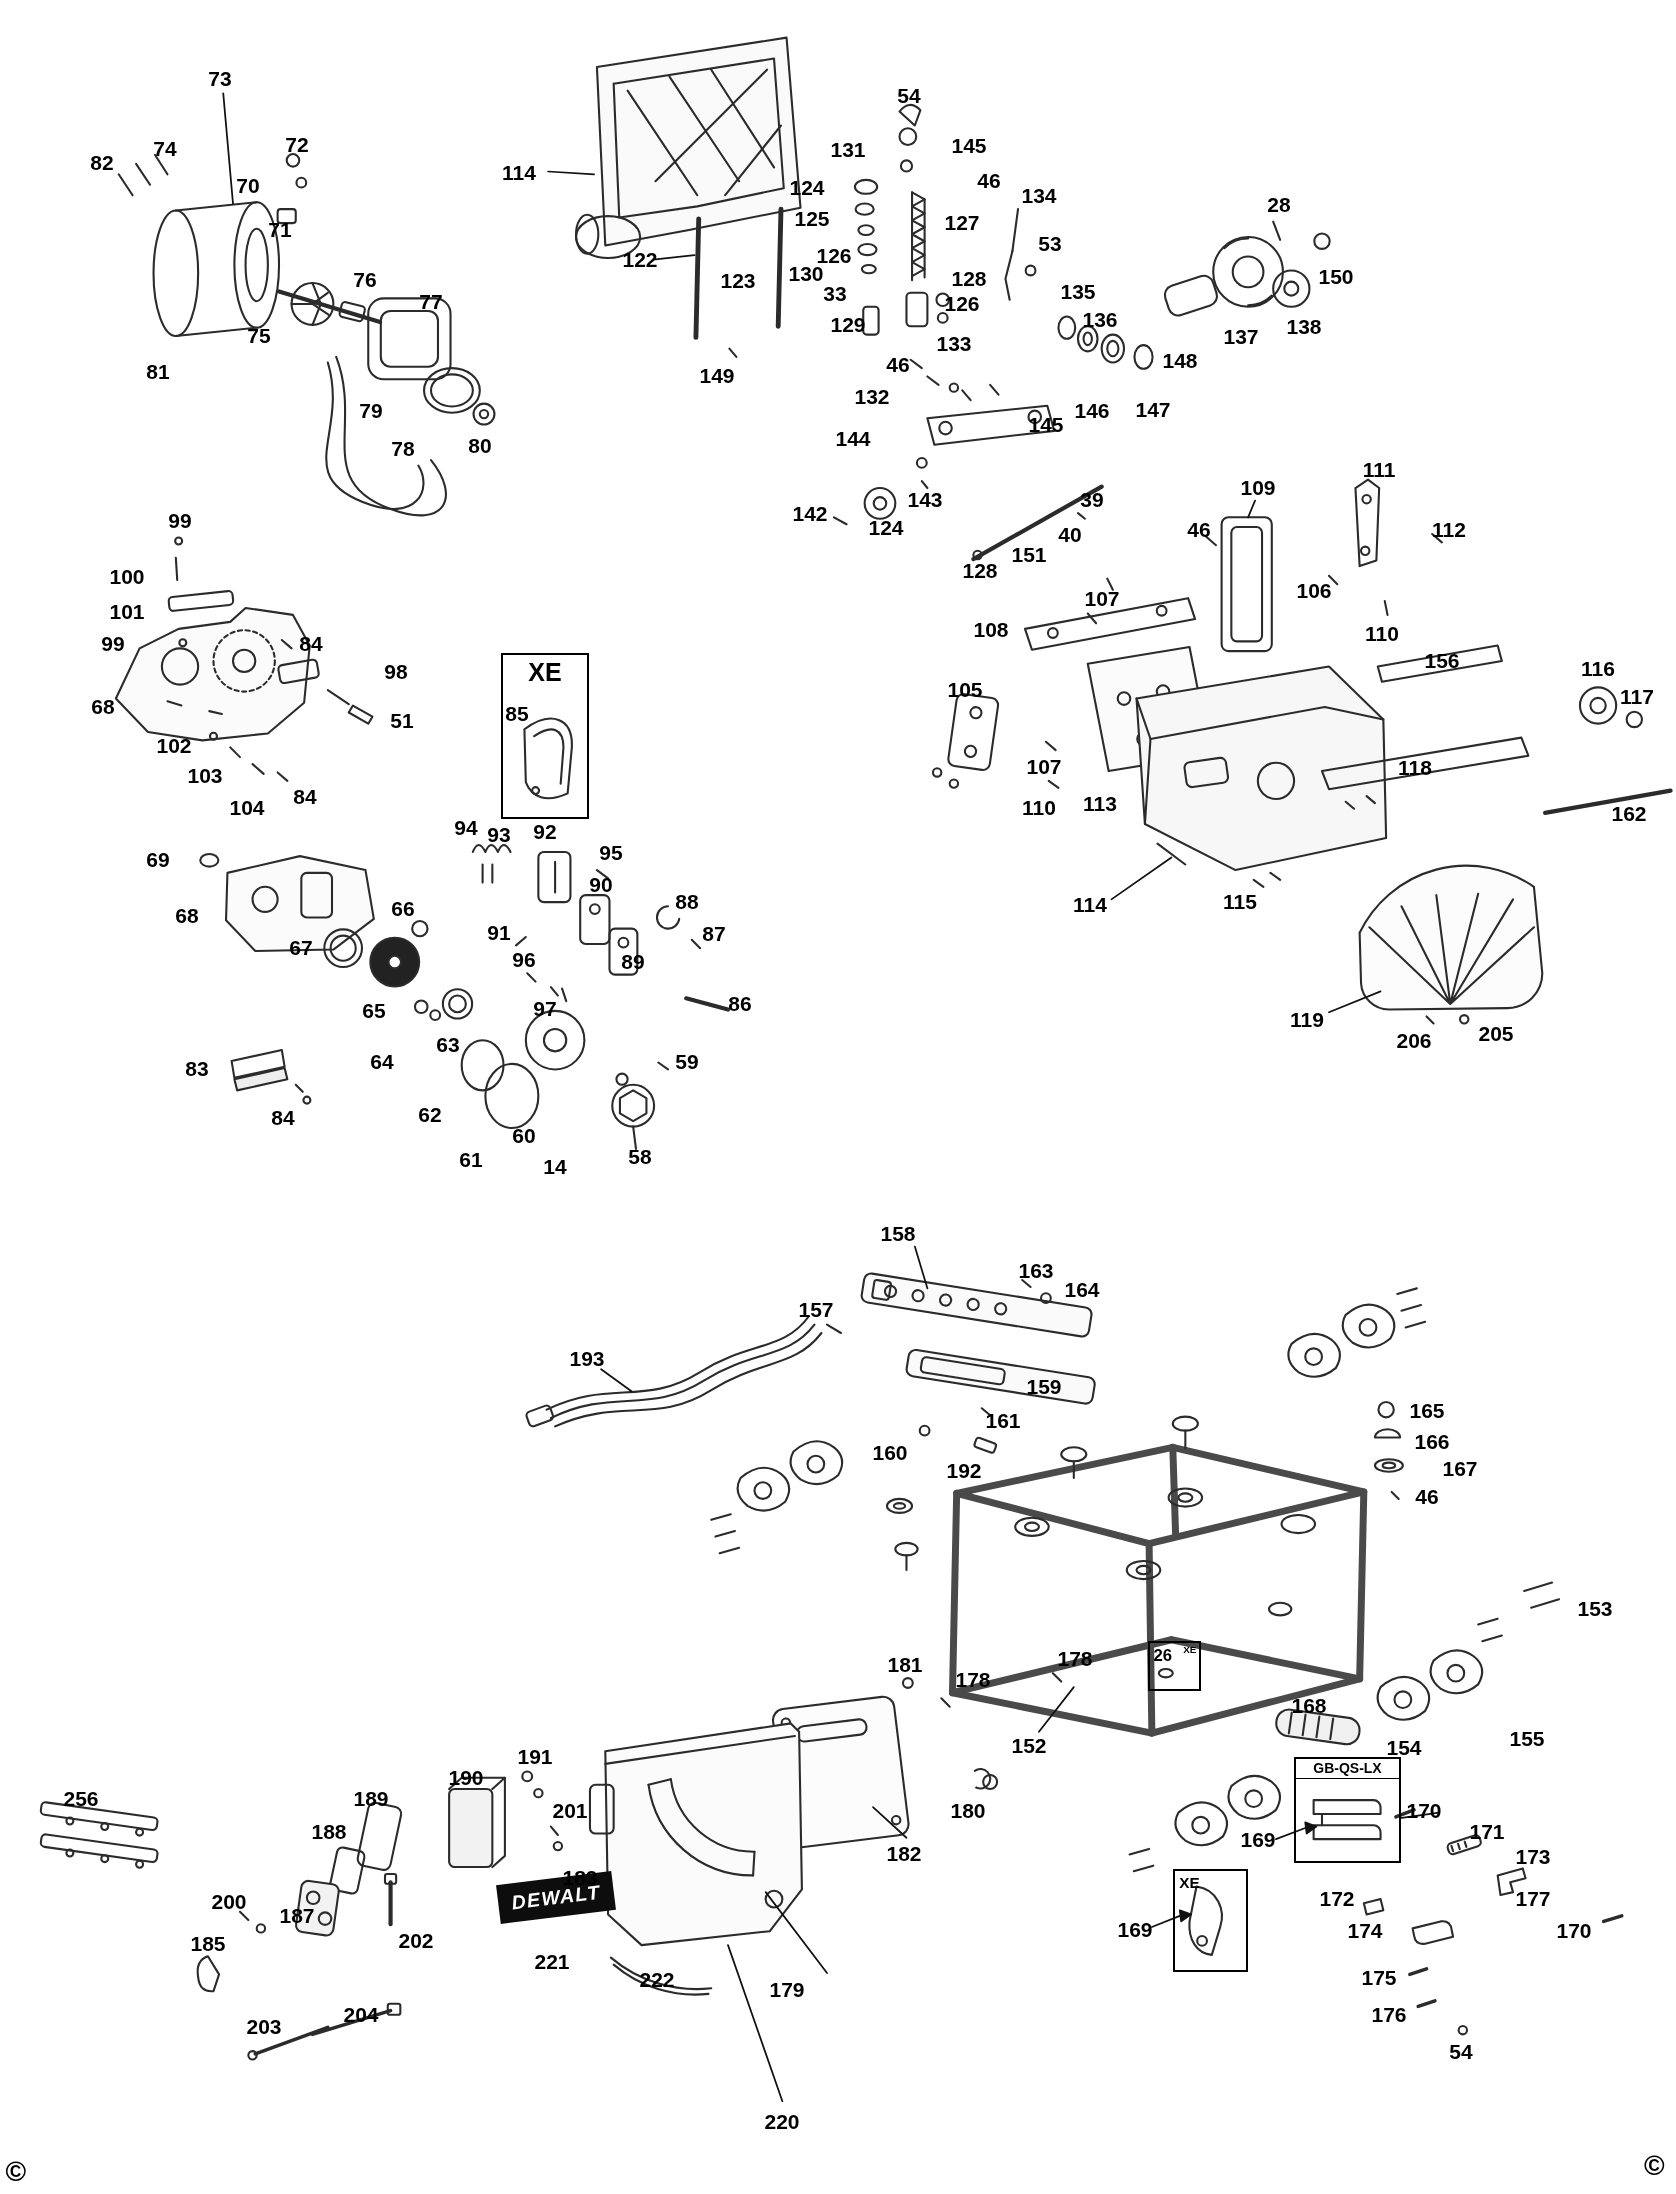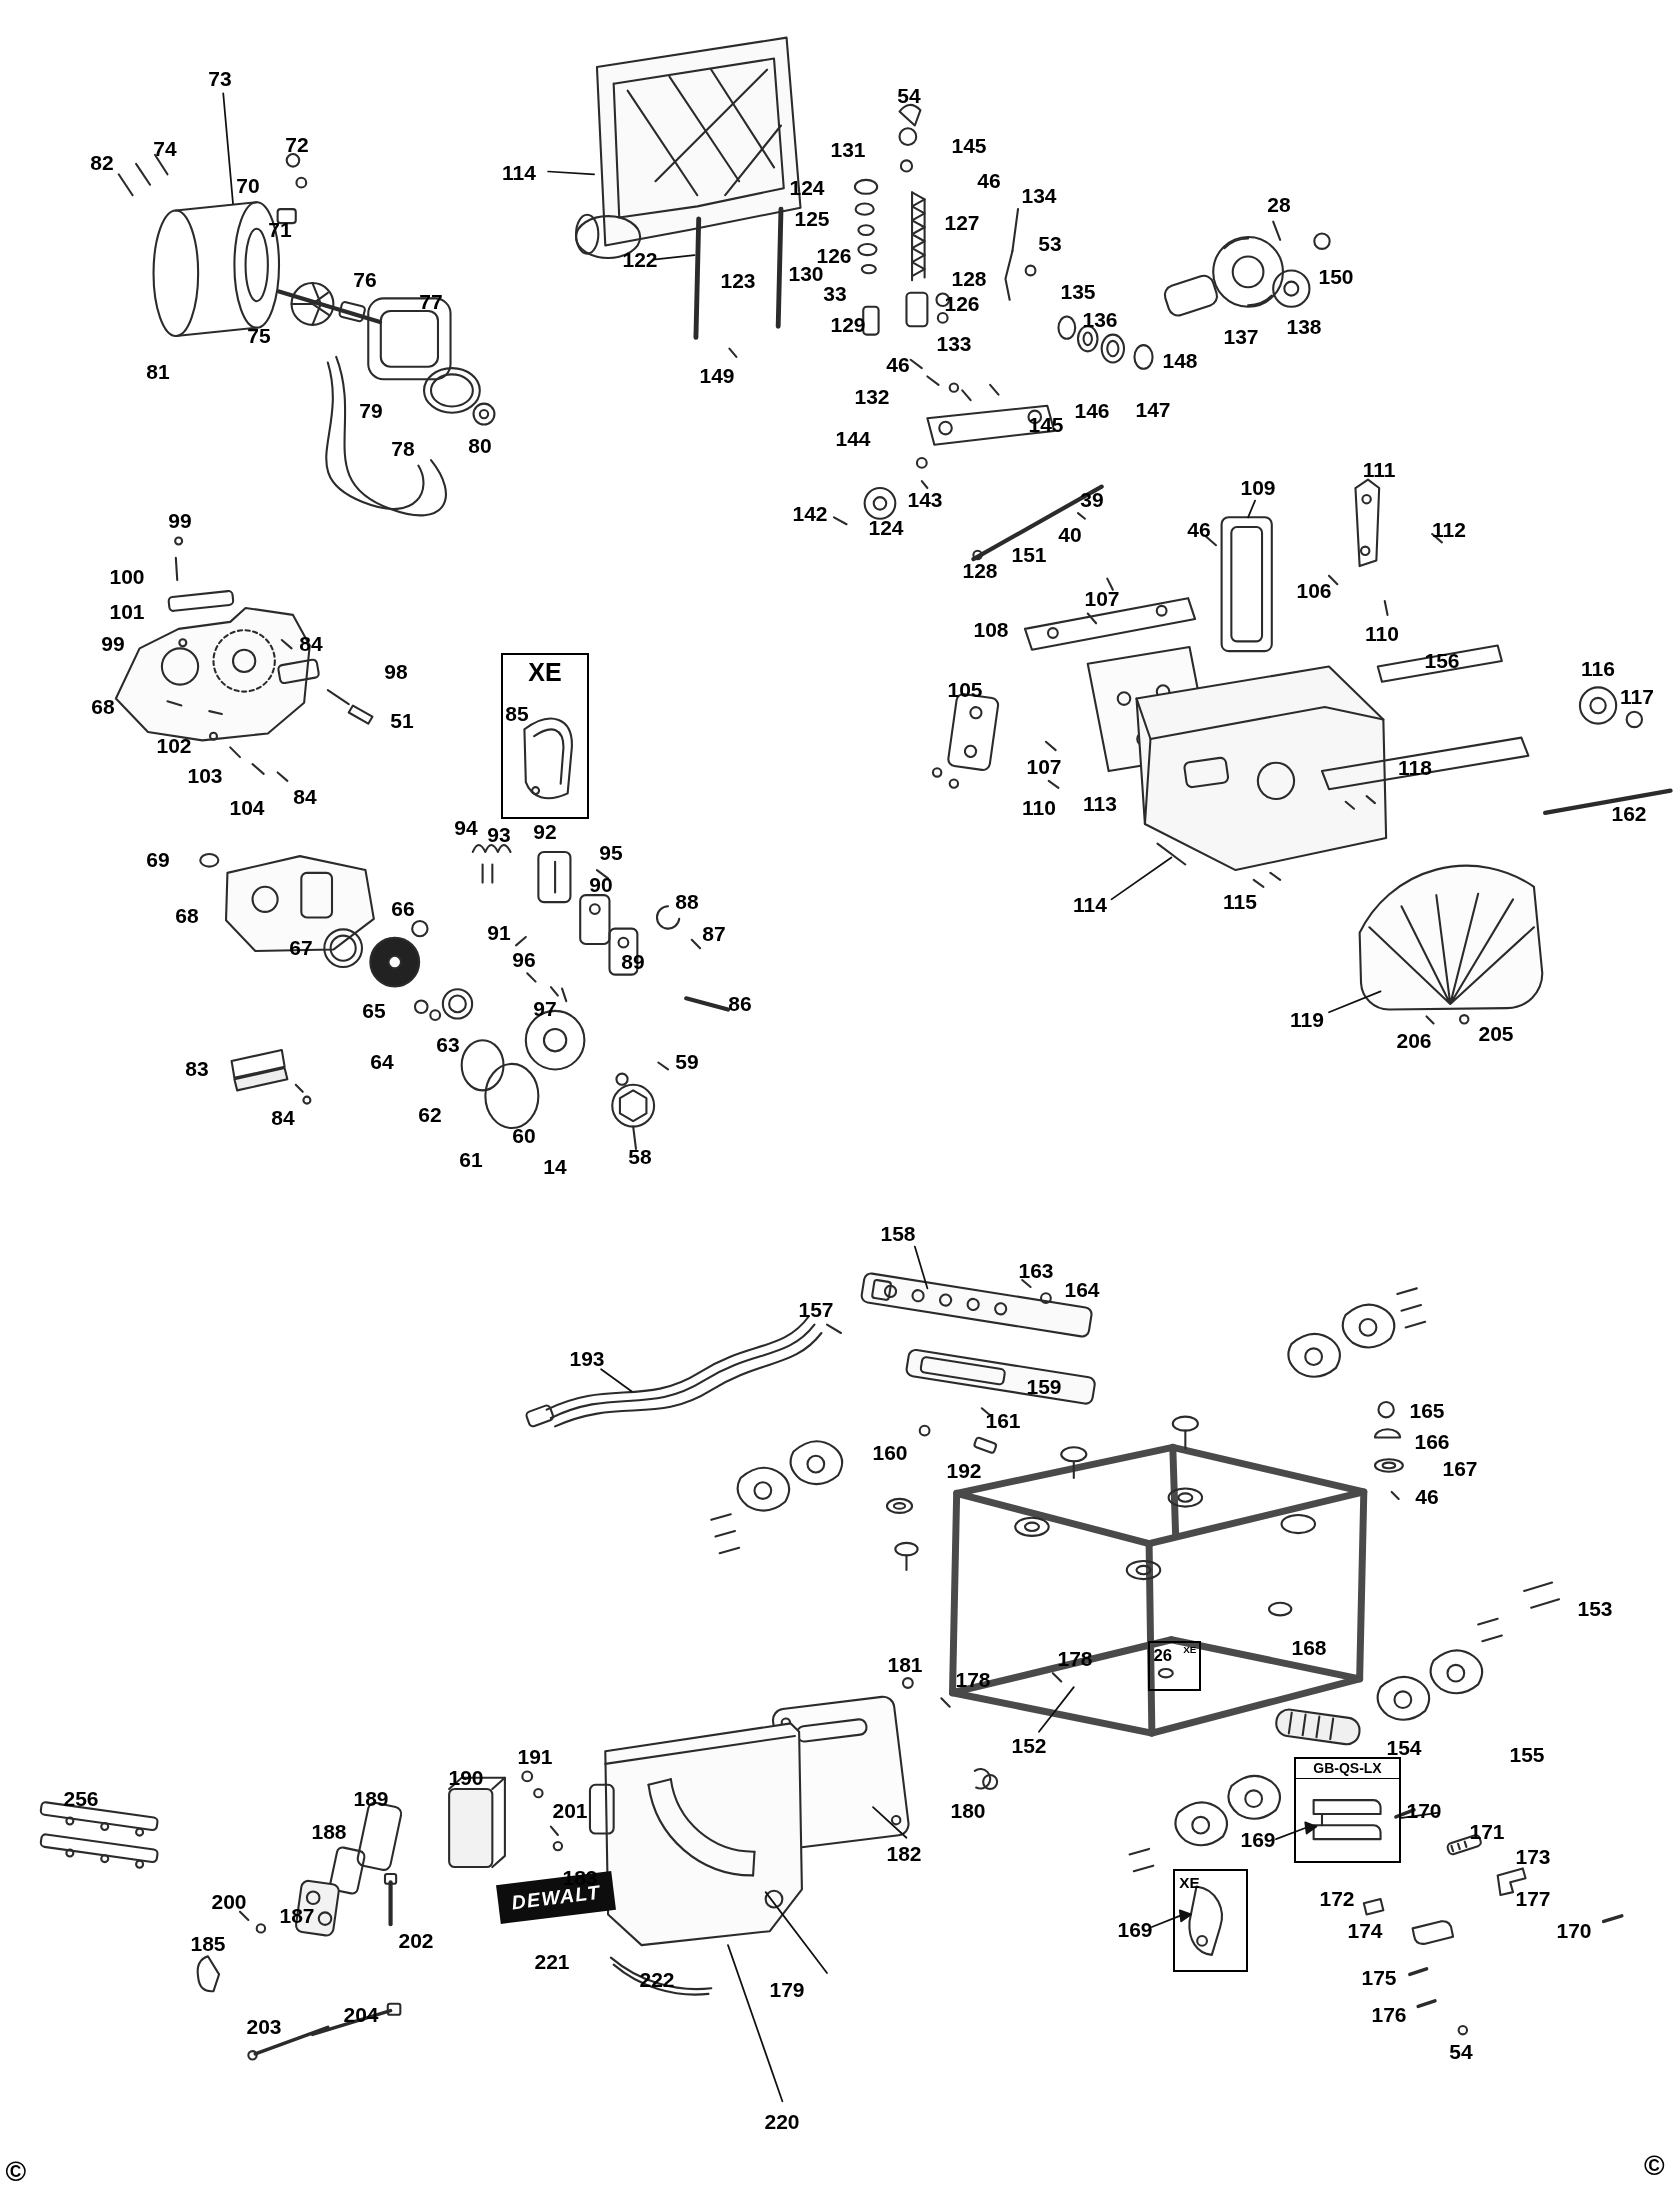--- a/index.html
+++ b/index.html
@@ -661,24 +661,24 @@
       <div class="part-label" style="left: 890px; top: 1452px;">160</div>
       <div class="part-label" style="left: 964px; top: 1470px;">192</div>
       <div class="part-label" style="left: 1427px; top: 1410px;">165</div>
       <div class="part-label" style="left: 1432px; top: 1441px;">166</div>
       <div class="part-label" style="left: 1460px; top: 1468px;">167</div>
       <div class="part-label" style="left: 1427px; top: 1496px;">46</div>
       <div class="part-label" style="left: 1595px; top: 1608px;">153</div>
       <div class="part-label" style="left: 905px; top: 1664px;">181</div>
       <div class="part-label" style="left: 973px; top: 1679px;">178</div>
       <div class="part-label" style="left: 1075px; top: 1658px;">178</div>
-      <div class="part-label" style="left: 1309px; top: 1647px;">168</div>
+      <div class="part-label" style="left: 1309px; top: 1705px;">168</div>
       <div class="part-label" style="left: 1029px; top: 1745px;">152</div>
       <div class="part-label" style="left: 1388px; top: 1747px; margin-left: 16px;">154</div>
-      <div class="part-label" style="left: 1527px; top: 1738px; margin-top: 16px;">155</div>
+      <div class="part-label" style="left: 1527px; top: 1738px;">155</div>
       <div class="part-label" style="left: 968px; top: 1810px;">180</div>
       <div class="part-label" style="left: 466px; top: 1777px;">190</div>
       <div class="part-label" style="left: 535px; top: 1756px;">191</div>
       <div class="part-label" style="left: 371px; top: 1798px;">189</div>
       <div class="part-label" style="left: 570px; top: 1810px;">201</div>
       <div class="part-label" style="left: 329px; top: 1831px;">188</div>
       <div class="part-label" style="left: 904px; top: 1853px;">182</div>
       <div class="part-label" style="left: 297px; top: 1880px; margin-top: 35px;">187</div>
       <div class="part-label" style="left: 580px; top: 1877px;">183</div>
       <div class="part-label" style="left: 416px; top: 1940px;">202</div>

